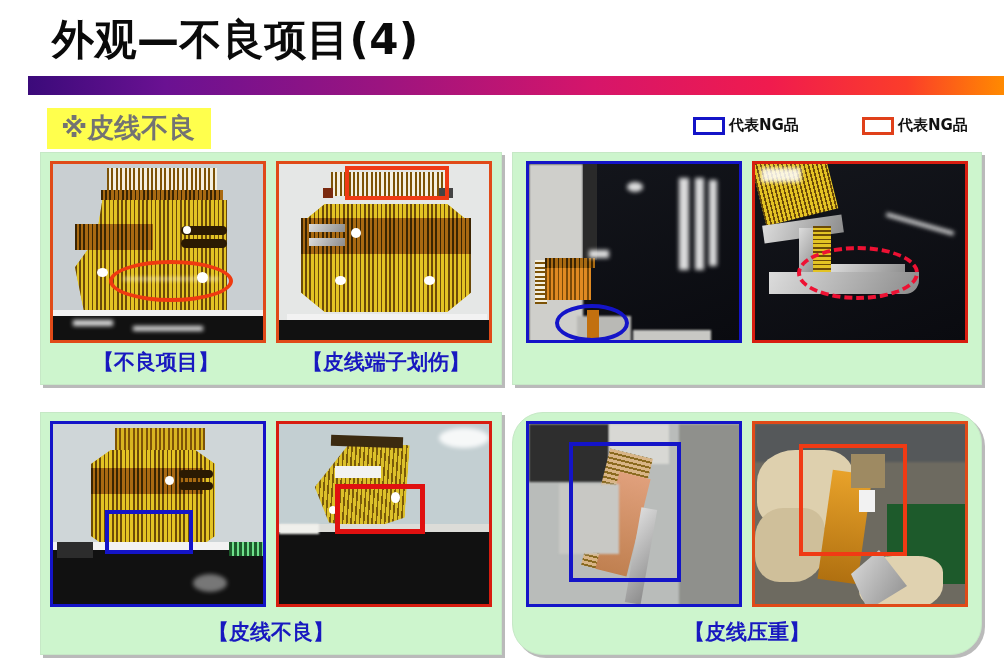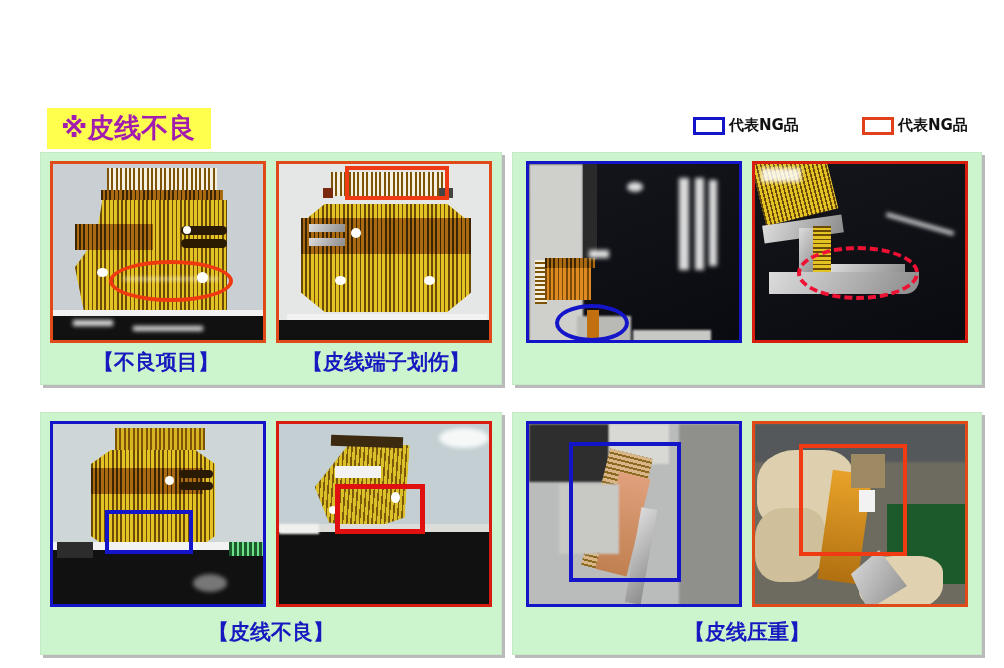--- a/index.html
+++ b/index.html
@@ -22,21 +22,21 @@
   .title-rule {
     position:absolute; left:28px; top:76px; width:976px; height:19px;
     background:linear-gradient(90deg,#3b0a7a 0%, #6a1192 14%, #9b1480 36%,
                 #d6156a 58%, #f01b4e 76%, #fb3d2a 90%, #ff8a00 100%);
   }
 
   
   .yellow-tag {
     position:absolute; left:47px; top:108px;
     background:#ffff4d; padding:4px 16px 6px 14px;
-    font-size:27px; font-weight:700; color:#a21caf;
+    font-size:27px; font-weight:700; color:#737373;
     white-space:nowrap; line-height:1.15;
   }
 
   
   .legend { position:absolute; top:116px; display:flex; align-items:center; gap:4px; }
   .legend.ok { left:693px; }
   .legend.ng { left:862px; }
   .legend-swatch { width:32px; height:18px; background:#ffffff; }
   .legend-swatch.ok { border:3px solid #1414c8; }
   .legend-swatch.ng { border:3px solid #e0401a; }
@@ -45,21 +45,21 @@
   
   .panel {
     position:absolute;
     background:#cdf5cd;
     border:1px solid #c6e8c6;
     box-shadow: 3px 3px 0 rgba(130,130,130,0.55);
   }
   #panel-tl { left:40px;  top:152px; width:462px; height:233px; }
   #panel-tr { left:512px; top:152px; width:470px; height:233px; }
   #panel-bl { left:40px;  top:412px; width:462px; height:243px; }
-  #panel-br { left:512px; top:412px; width:470px; height:243px; }
+  #panel-br { left:512px; top:412px; width:470px; height:243px;border-radius:31px; }
 
   .photo-row { position:absolute; left:0; top:8px; width:100%; display:flex; justify-content:center; gap:10px; }
 
   .photo {
     position:relative; overflow:hidden; background:#d9d9d9;
   }
   .photo.ok { border:3px solid #1414c8; }
   .photo.ng { border:3px solid #e04a18; }
   .photo.ng-red { border:3px solid #d81d10; }
 
@@ -105,20 +105,24 @@
   .gray-blur { position:absolute; background:#9a9a98; filter:blur(1px); }
   .hand { position:absolute; background:#d9c8a6; border-radius:40% 30% 45% 35%; }
   .pcb { position:absolute; background:#1d5a2b; }
   .metal { position:absolute; background:linear-gradient(120deg,#dcdcdc,#8c8c8c); }
 </style>
 </head>
 <body>
 
 <div id="slide">
 
+  <div class="title-bar">
+    <div class="slide-title">外观—不良项目(4)</div>
+    <div class="title-rule"></div>
+  </div>
 
   <div class="yellow-tag">※皮线不良</div>
 
   <div class="legend ok">
     <span class="legend-swatch ok"></span>
     <span class="legend-label">代表NG品</span>
   </div>
   <div class="legend ng">
     <span class="legend-swatch ng"></span>
     <span class="legend-label">代表NG品</span>

